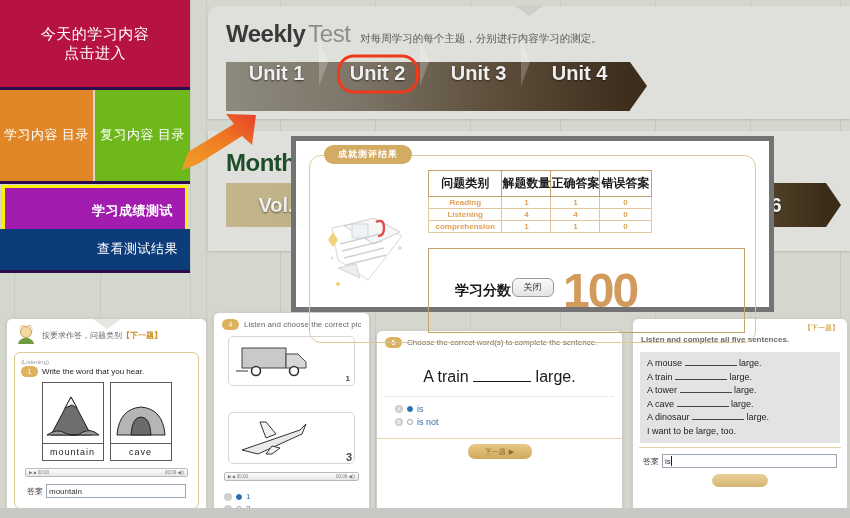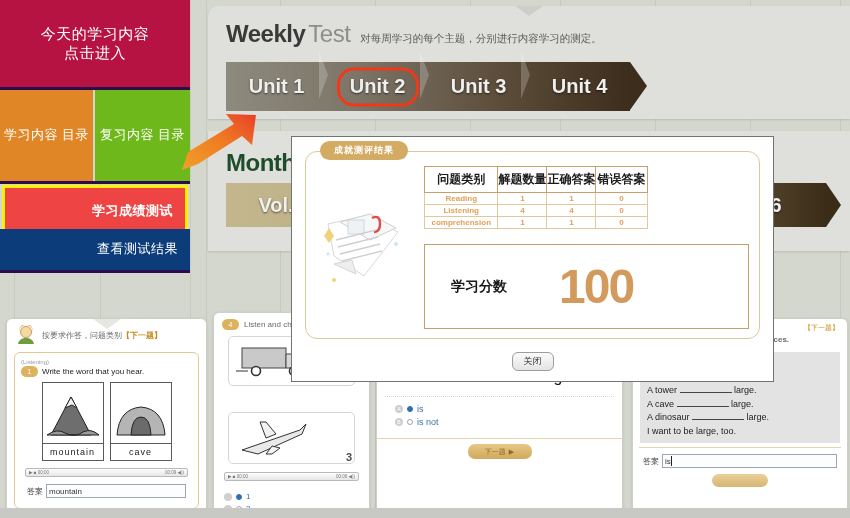--- a/index.html
+++ b/index.html
@@ -26,41 +26,41 @@
     position: absolute; display: flex; align-items: center; justify-content: center;
     text-align: center; color: #fff; line-height: 1.25;
     font-size: 13px; letter-spacing: .5px;
   }
   .sb-today { left: 0; top: 0; width: 190px; height: 88px; background: #b71342;
               font-size: 15px; }
   .sb-today span { display: block; }
   .sb-study   { left: 0;  top: 90px; width: 93px;  height: 91px; background: #e08627; }
   .sb-review  { left: 95px; top: 90px; width: 95px; height: 91px; background: #6fb81c; }
   .sb-test    { left: 2px; top: 185px; width: 186px; height: 53px;
-                background: #ef4444; border: 3px solid #fff200;
+                background: #a21caf; border: 3px solid #fff200;
                 justify-content: flex-end; padding-right: 12px; font-weight: bold; }
   .sb-result  { left: 0; top: 229px; width: 190px; height: 41px; background: #0d3c7a;
                 justify-content: flex-end; padding-right: 12px; }
   .sb-divider { position: absolute; left: 0; width: 190px; height: 3px; background: #2b0d4e; }
 
   
   .weekly-panel {
     position: absolute; left: 208px; top: 6px; width: 642px; height: 113px;
     background: #dfe0db; border-top-left-radius: 10px;
     box-shadow: 0 1px 2px rgba(0,0,0,.12);
   }
   .weekly-head { position: absolute; left: 18px; top: 14px; display: flex; align-items: baseline; }
   .wt-weekly { font-size: 24px; font-weight: bold; color: #3a3a3a; letter-spacing: -.5px; }
   .wt-test   { font-size: 24px; color: #8d8d8d; margin-left: 3px; letter-spacing: -.5px; }
   .wt-desc   { font-size: 10.5px; color: #585858; margin-left: 10px; }
 
   .unit-bar {
     position: absolute; left: 18px; top: 56px; height: 49px; width: 404px;
     background: linear-gradient(to right,#8d8a7e 0%, #7d7568 32%, #5e4f3c 66%, #3d2d1c 100%);
-    display: flex; align-items: center;
+    display: flex; align-items: flex-start;
   }
   .unit-bar::after {
     content:""; position:absolute; right:-17px; top:0; width:0; height:0;
     border-top:24.5px solid transparent; border-bottom:24.5px solid transparent;
     border-left:17px solid #3d2d1c;
   }
   .unit-tab {
     position: relative; flex: 1; text-align: center;
     font-size: 20px; font-weight: bold; color: #efefef;
     text-shadow: 0 1px 2px rgba(0,0,0,.6);
@@ -166,22 +166,22 @@
                 display:inline-block; width:58px; }
   .divider-dot { border-top:1px dotted #d9d9d9; margin:0 8px; }
 
   .para { background:#e3e3e3; margin:4px 7px; padding:5px 7px; font-size:9px;
           color:#222; line-height:1.5; }
   .para div u { text-decoration:none; border-bottom:1px solid #444;
                 display:inline-block; width:52px; }
 
   
   .modal {
-    position:absolute; left:291px; top:136px; width:483px; height:246px;
-    background:#fff; border:1px solid #737373; z-index:50;
+    position:absolute; left:291px; top:136px; width:483px; height:176px;
+    background:#fff; border:5px solid #737373; z-index:50;
   }
   .modal-inner {
     position:absolute; left:13px; top:14px; right:13px; height:188px;
     border:1px solid #e0c79b; border-radius:12px;
   }
   .modal-tab {
     position:absolute; left:14px; top:-11px; padding:3px 14px;
     background:#d4ab62; border-radius:11px; color:#fff; font-size:9px;
     font-weight:bold; letter-spacing:1px;
   }

